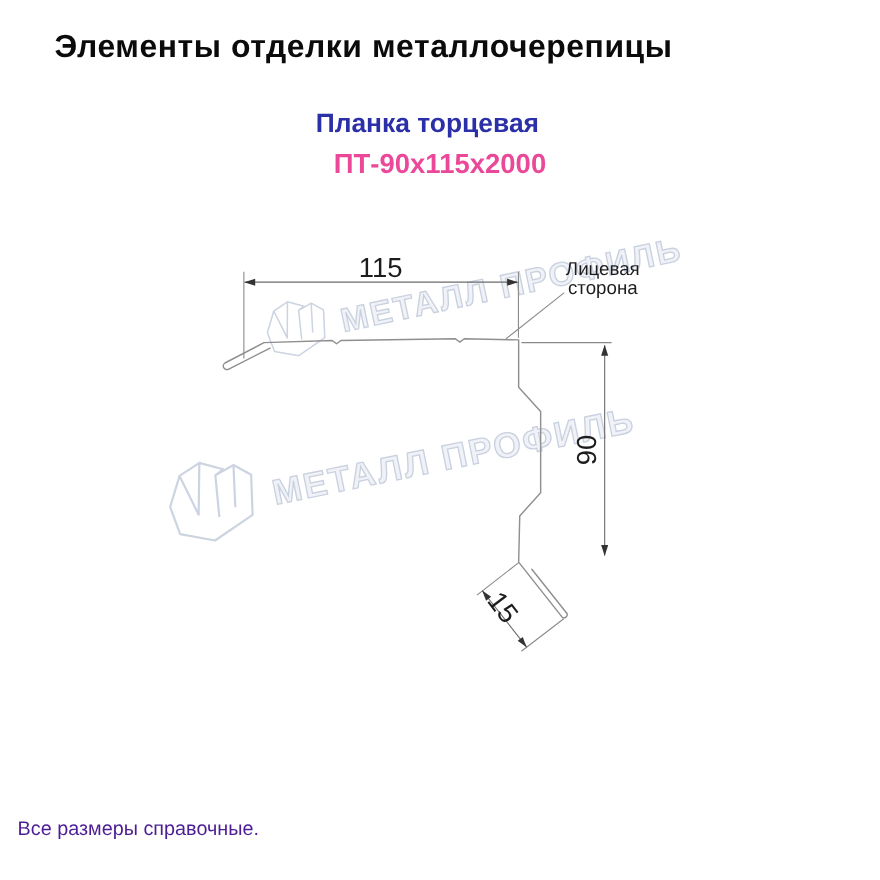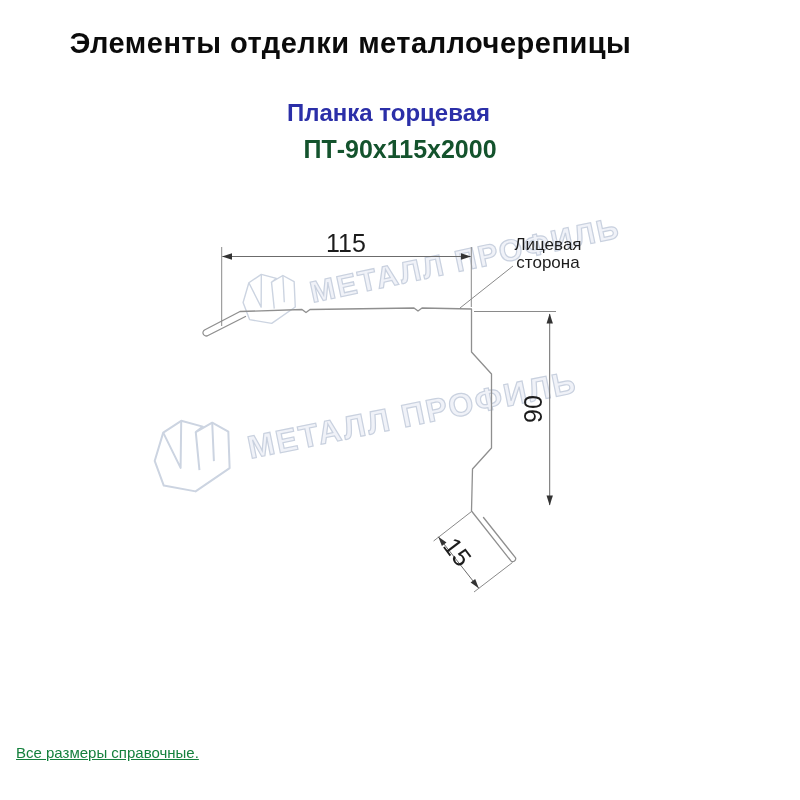--- a/index.html
+++ b/index.html
@@ -4,34 +4,34 @@
 <style>
   html,body{margin:0;padding:0;}
   body{
     width:800px;height:800px;background:#ffffff;position:relative;
     font-family:"Liberation Sans", sans-serif;overflow:hidden;
   }
   .page{position:absolute;inset:0;background:#fff;}
 
   .title{
     position:absolute;left:0;top:27px;width:661px;text-align:center;
-    font-size:29px;font-weight:bold;color:#0b0b0b;letter-spacing:0.5px;padding-left:20px;
+    font-size:29px;font-weight:bold;color:#0b0b0b;letter-spacing:0.5px;
   }
   .subtitle1{
     position:absolute;left:0;top:99px;width:777px;text-align:center;
     font-size:24px;font-weight:bold;
   }
   .subtitle2{
     position:absolute;left:0;top:135px;width:800px;text-align:center;
     font-size:25px;font-weight:bold;
   }
 
   .footnotes{
     position:absolute;left:16px;top:743px;
-    font-size:15px;color:#15803d;line-height:20.5px;text-decoration:underline;
+    font-size:18px;color:#4c1d95;line-height:20.5px;
   }
 
   
   .wm{
     position:absolute;display:flex;align-items:center;gap:8px;
     transform-origin:left center;pointer-events:none;
   }
   .wm-upper{left:240px;top:268px;height:80px;transform:rotate(-12deg);}
   .wm-lower{left:150px;top:418px;height:100px;transform:rotate(-11.5deg);}
   .wm-text{
@@ -70,21 +70,21 @@
       <svg width="92" height="88" viewBox="0 0 92 88">
         <path class="logo-stroke" d="M6,40 L20,14 L40,6 L60,16 L52,20 L70,14 L84,26 L78,62 L40,78 L10,66 Z"></path>
         <path class="logo-stroke" d="M20,14 L30,52 L40,6 M52,20 L48,58 M70,14 L64,52"></path>
       </svg>
     </span>
     <span class="wm-text">МЕТАЛЛ ПРОФИЛЬ</span>
   </div>
 
   <div class="title">Элементы отделки металлочерепицы</div>
   <div class="subtitle1 accent" style="color: rgb(43, 47, 168);">Планка торцевая</div>
-  <div class="subtitle2 accent" style="color: #14532d;">ПТ-90х115х2000</div>
+  <div class="subtitle2 accent" style="color: #ec4899;">ПТ-90х115х2000</div>
 
   <svg class="drawing" width="800" height="800" viewBox="0 0 800 800">
 
     <path class="profile" d="M 245.5,316.5 L 208,335.5 A 3,3 0 0 1 204.5,330 L 240,311.5
          L 302,309.5 L 306,312.5 L 310,309.5
          L 414,308 L 418,311 L 422,308
          L 471.5,309
          L 471.5,352 L 491.5,374
          L 491.5,448 L 472.5,469
          L 471.5,511

